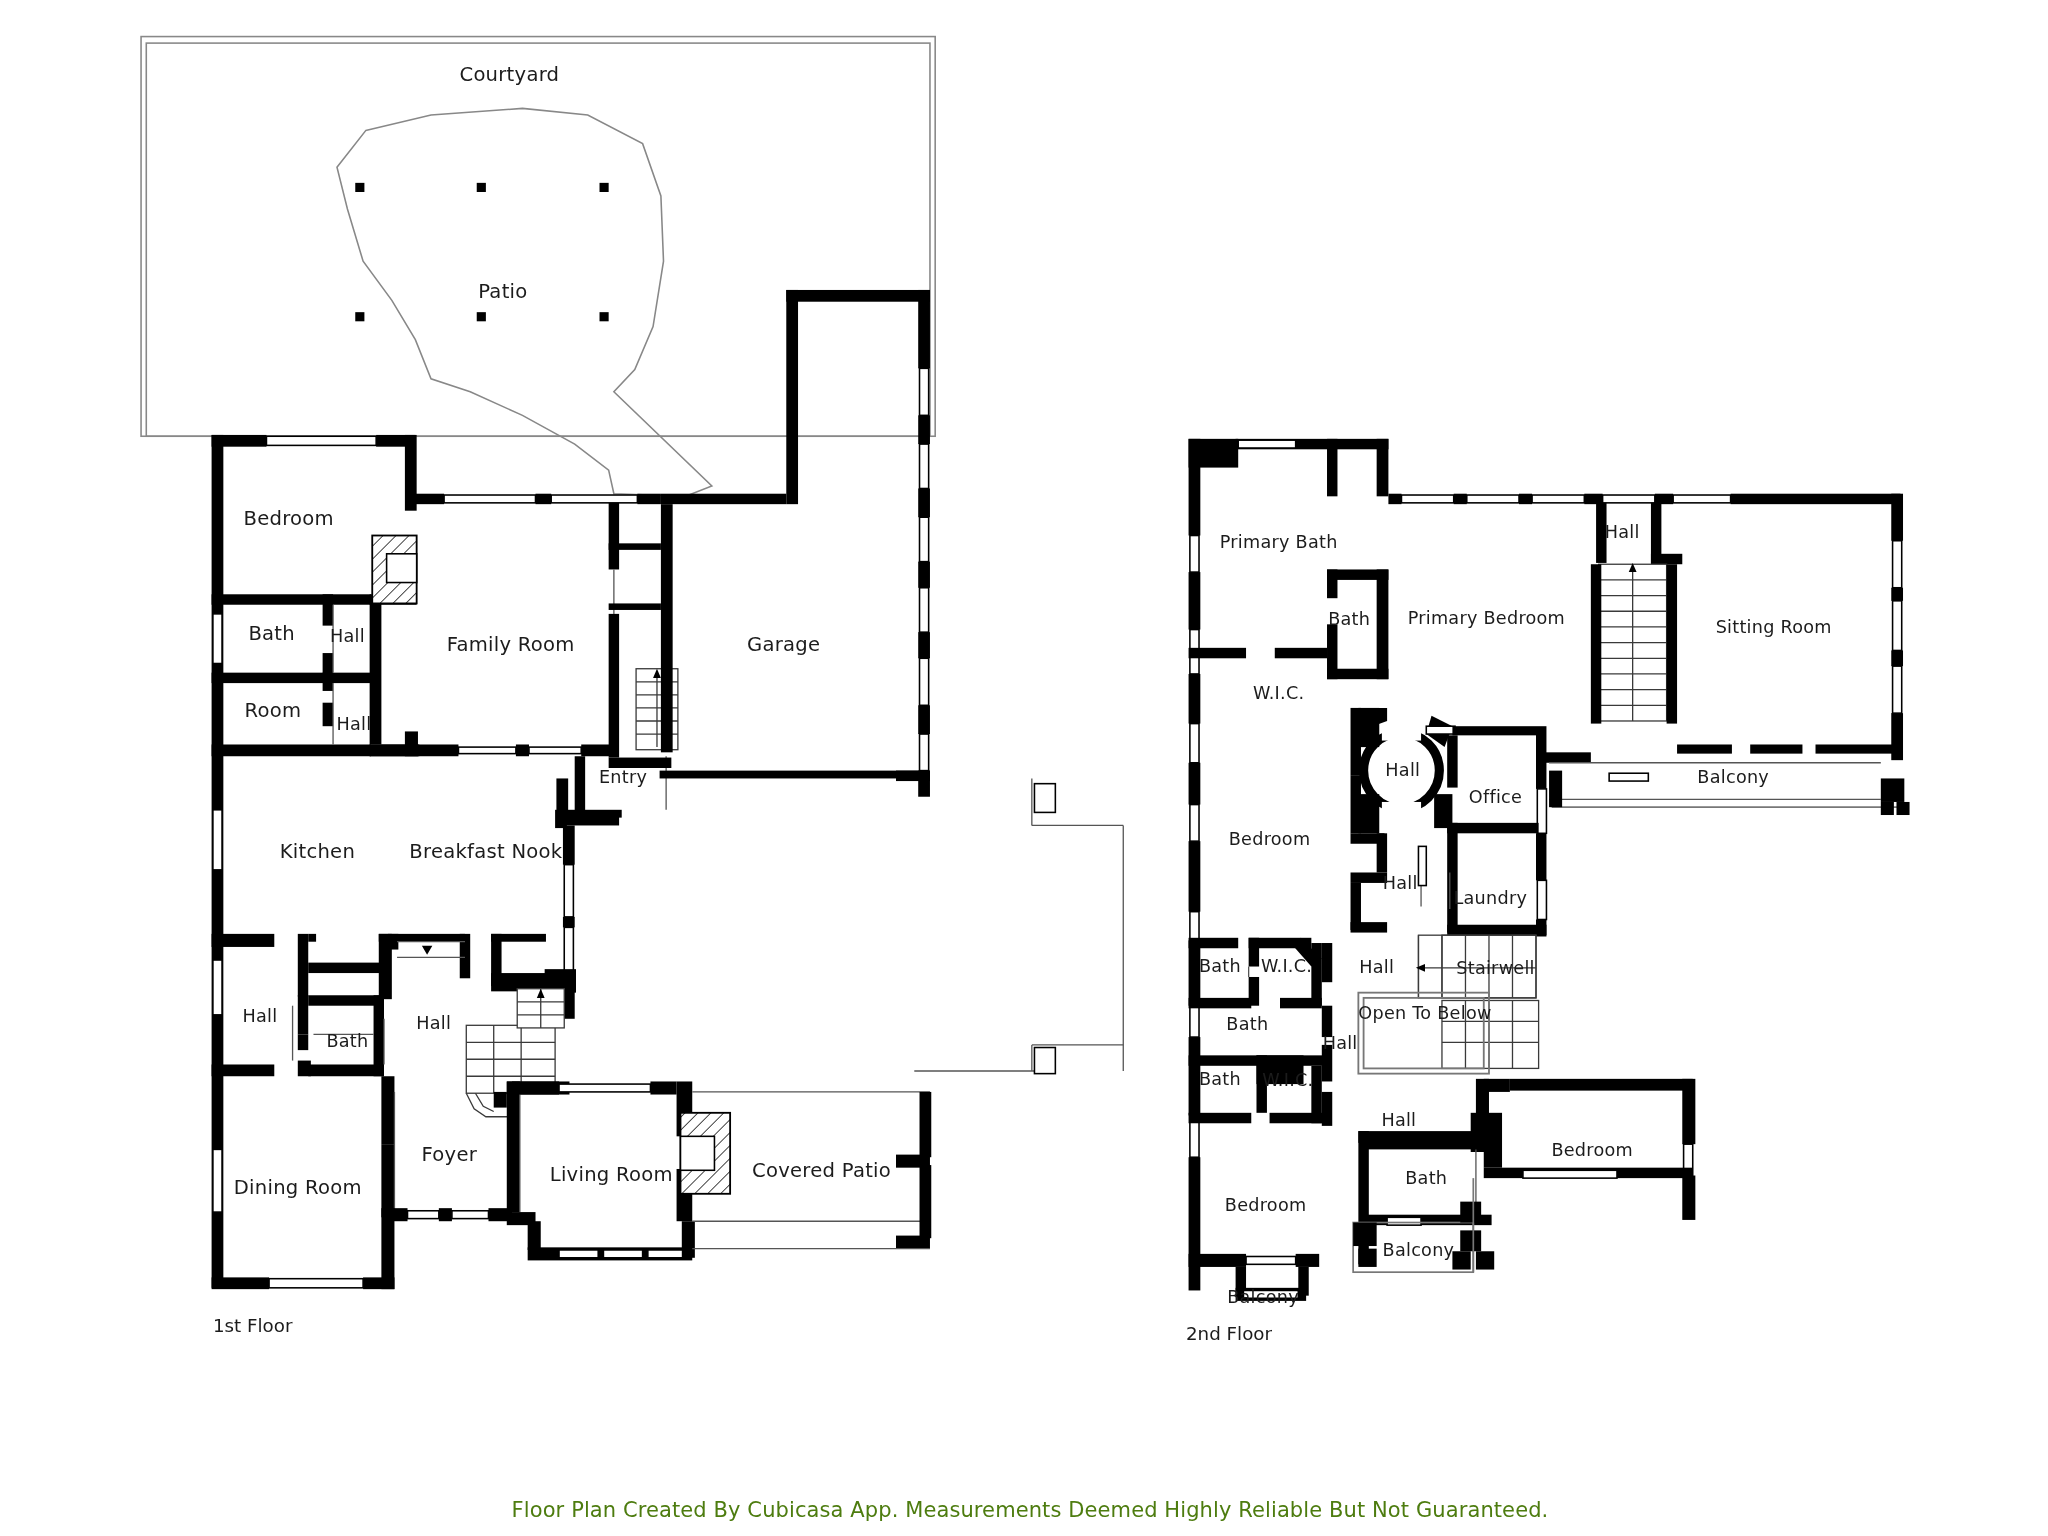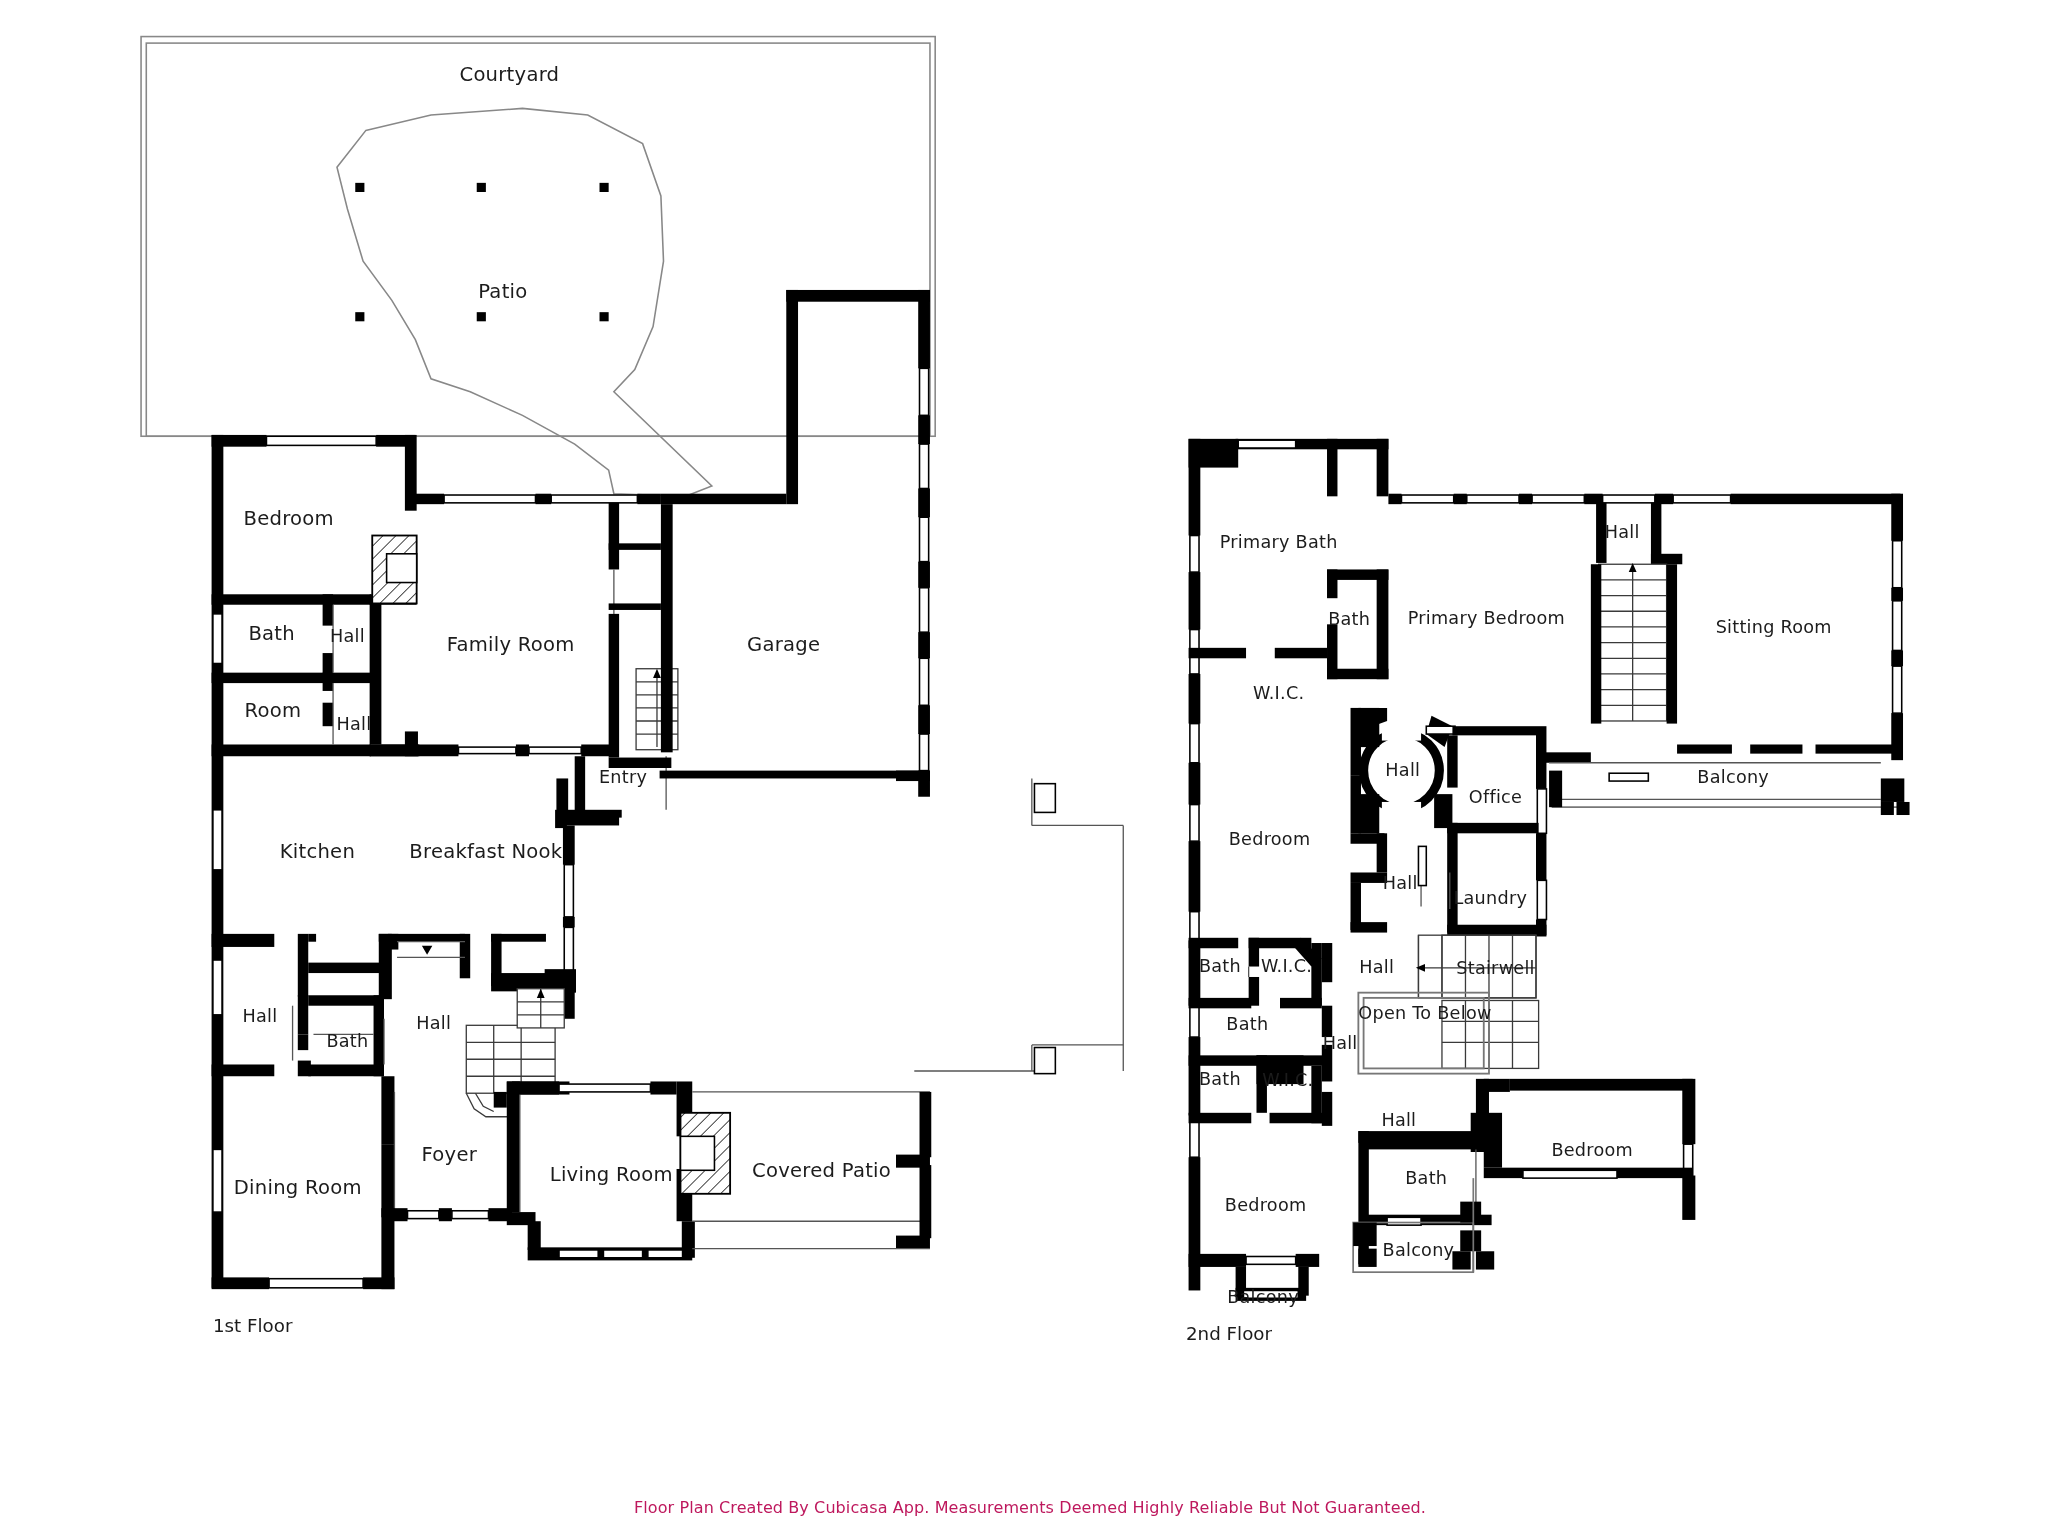--- a/index.html
+++ b/index.html
@@ -44,22 +44,22 @@
     fill: #1c1c1c;
     text-anchor: start;
     dominant-baseline: middle;
   }
   .footer-note {
     position: absolute;
     left: 12px;
     right: 0;
     top: 1498px;
     text-align: center;
-    font-size: 16px;
-    color: #be185d;
+    font-size: 21px;
+    color: #4d7c0f;
     font-family: "DejaVu Sans", "Liberation Sans", sans-serif;
     letter-spacing: 0.1px;
   }
   .wall { fill: #000000; }
   .hairline { fill: none; stroke: #555555; stroke-width: 1; }
   .outline-thin { fill: none; stroke: #888888; stroke-width: 1.2; }
   .window { fill: #ffffff; stroke: #000000; stroke-width: 1.2; }
   .stair { fill: none; stroke: #3a3a3a; stroke-width: 1; }
   .hatch-box { fill: url(#hatch45); stroke: #000000; stroke-width: 1.4; }
   .open-below { fill: none; stroke: #777777; stroke-width: 1.4; }

